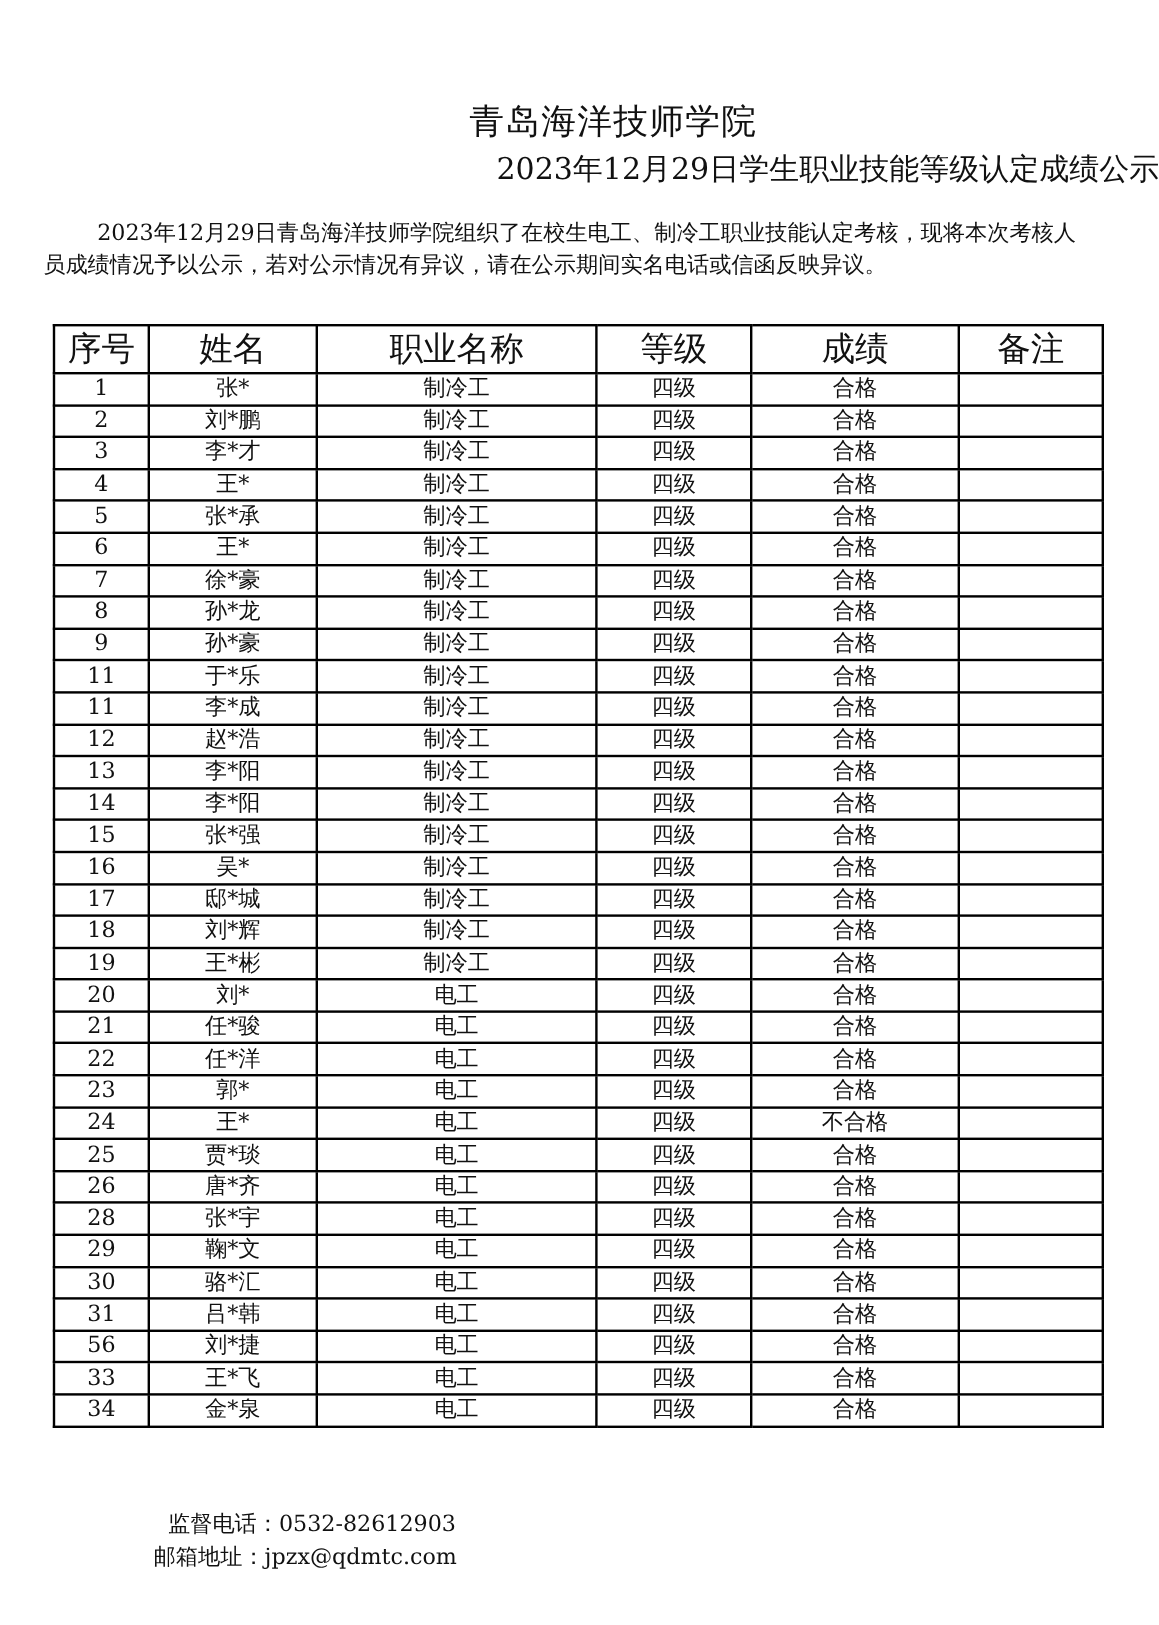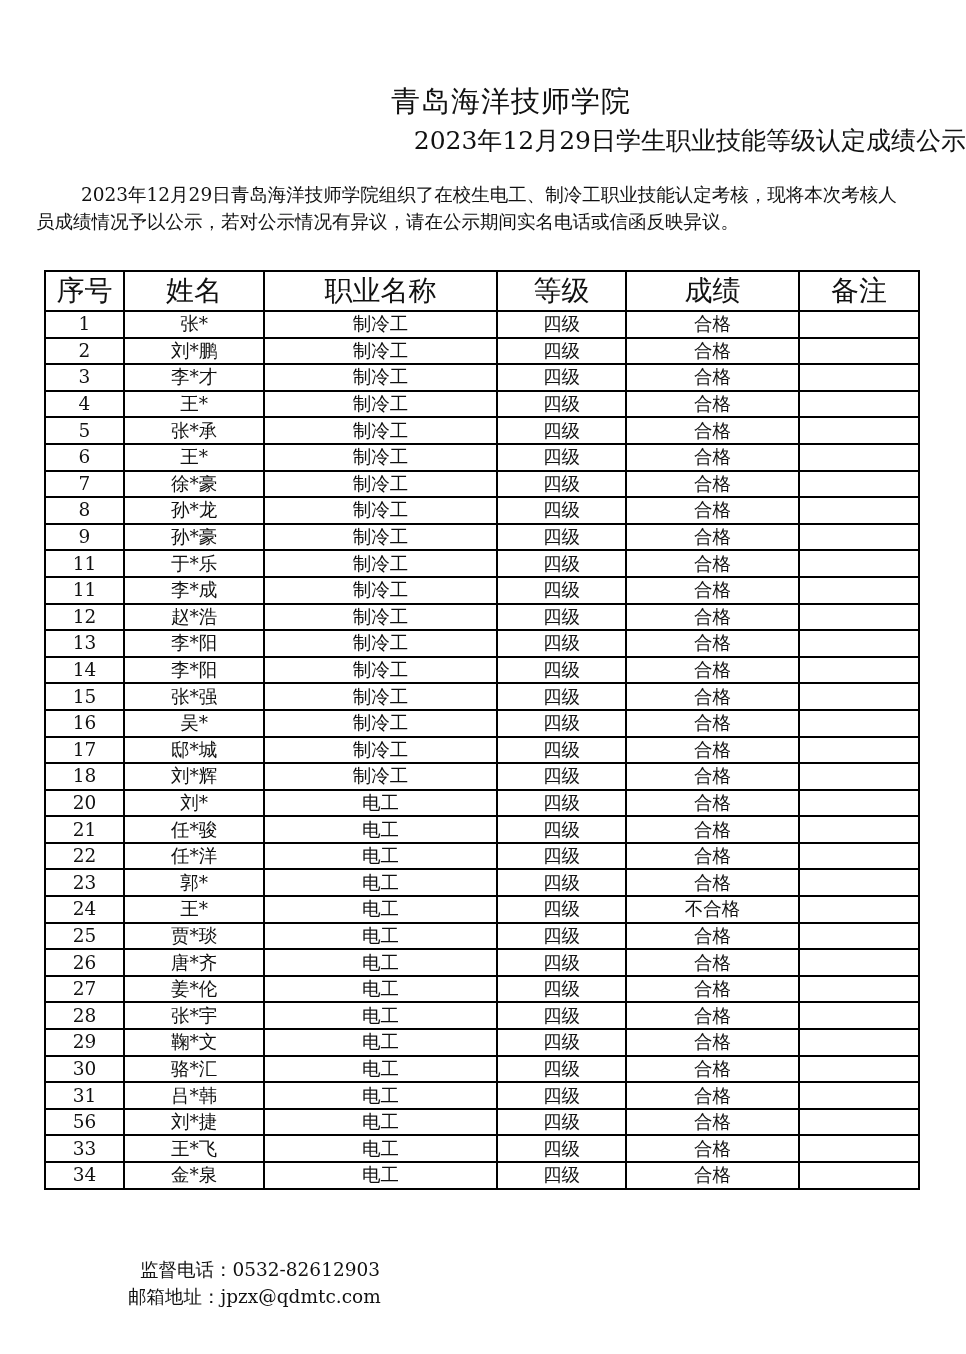--- a/index.html
+++ b/index.html
@@ -179,20 +179,28 @@
       </tr>
       <tr>
         <td>18</td>
         <td>刘*辉</td>
         <td>制冷工</td>
         <td>四级</td>
         <td>合格</td>
         <td></td>
       </tr>
       <tr>
+        <td>19</td>
+        <td>王*彬</td>
+        <td>制冷工</td>
+        <td>四级</td>
+        <td>合格</td>
+        <td></td>
+      </tr>
+      <tr>
         <td>20</td>
         <td>刘*</td>
         <td>电工</td>
         <td>四级</td>
         <td>合格</td>
         <td></td>
       </tr>
       <tr>
         <td>21</td>
         <td>任*骏</td>
@@ -229,28 +237,20 @@
         <td>25</td>
         <td>贾*琰</td>
         <td>电工</td>
         <td>四级</td>
         <td>合格</td>
         <td></td>
       </tr>
       <tr>
         <td>26</td>
         <td>唐*齐</td>
-        <td>电工</td>
-        <td>四级</td>
-        <td>合格</td>
-        <td></td>
-      </tr>
-      <tr>
-        <td>27</td>
-        <td>姜*伦</td>
         <td>电工</td>
         <td>四级</td>
         <td>合格</td>
         <td></td>
       </tr>
       <tr>
         <td>28</td>
         <td>张*宇</td>
         <td>电工</td>
         <td>四级</td>

